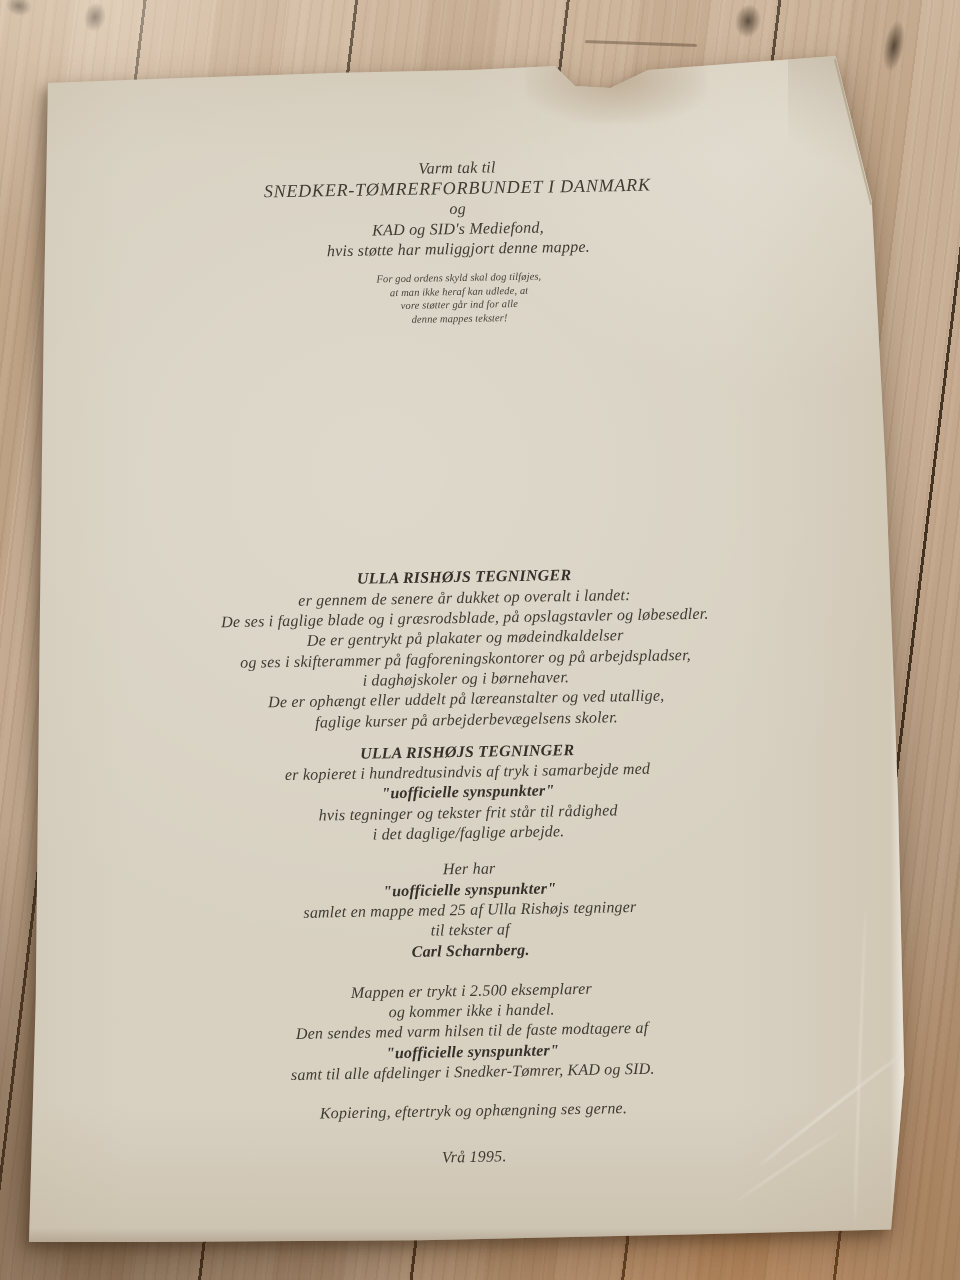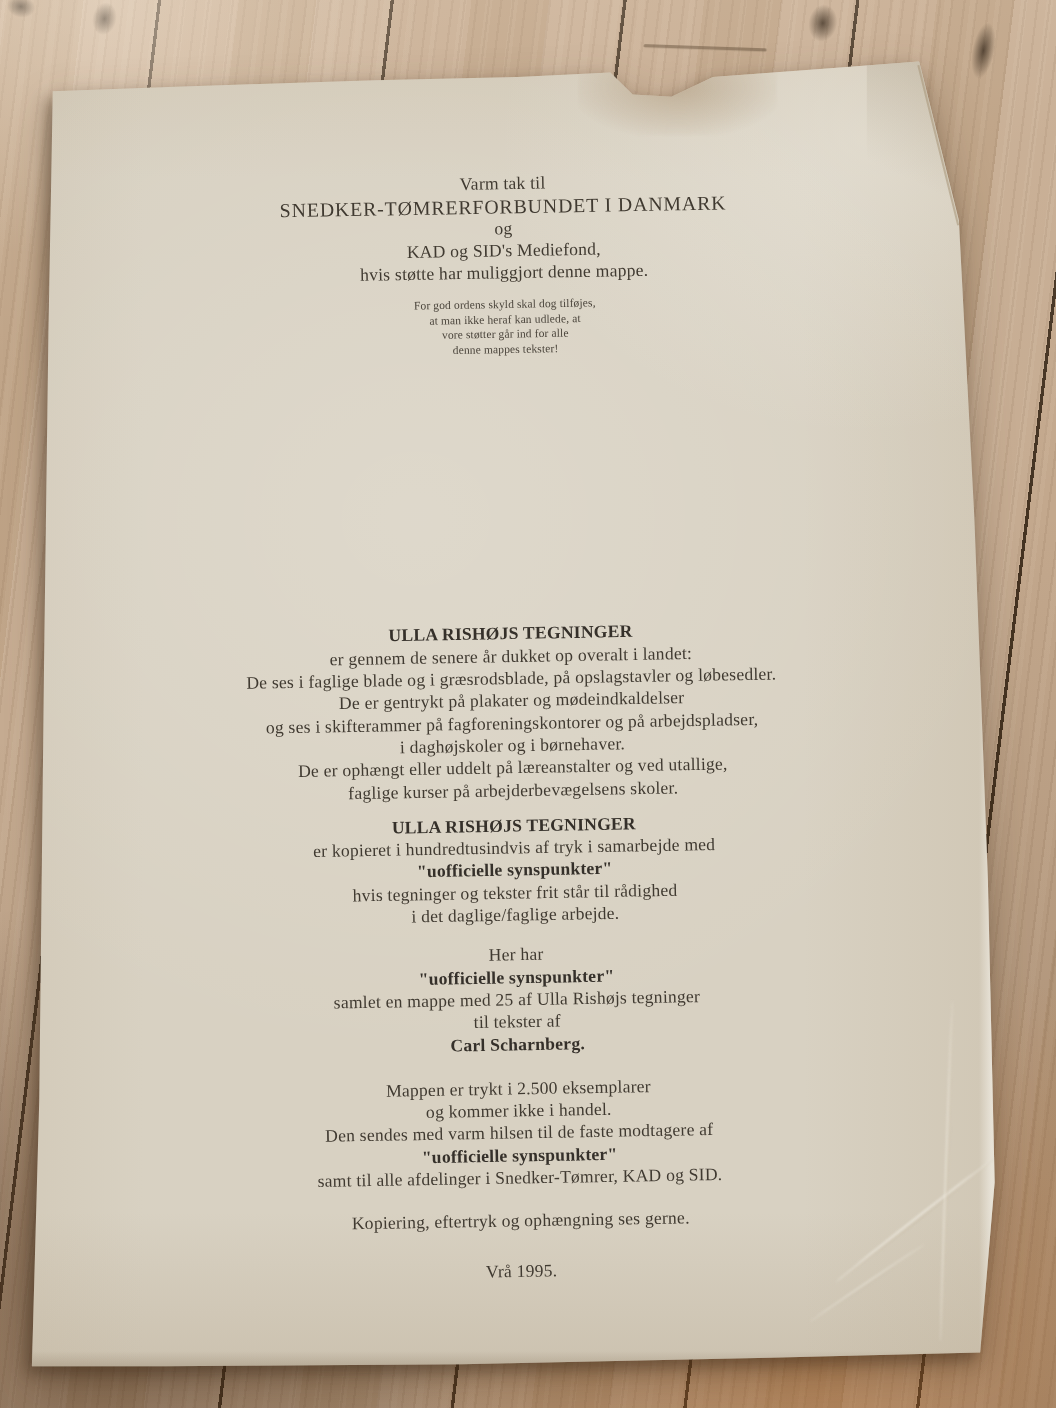--- a/index.html
+++ b/index.html
@@ -51,20 +51,21 @@
       76.6% 99.1%, 44.8% 99.6%, 14.1% 99.75%, 0.34% 99.75%,
       1.1% 79.4%, 1.6% 45.8%, 2.05% 20.6%);
     background:
       linear-gradient(to top, rgba(120,100,75,0.30), rgba(0,0,0,0) 1.4%),
       linear-gradient(to left, rgba(250,248,242,0.55) 0 5px, rgba(0,0,0,0) 16px),
       radial-gradient(90% 60% at 40% 35%, rgba(255,255,252,0.16), rgba(255,255,252,0) 70%),
       radial-gradient(50% 30% at 86% 6%, rgba(236,232,222,0.5), rgba(236,232,222,0) 75%),
       linear-gradient(to right, rgba(190,175,150,0.18), rgba(0,0,0,0) 12%, rgba(0,0,0,0) 80%, rgba(185,168,140,0.24)),
       linear-gradient(to bottom, rgba(200,185,160,0.28), rgba(0,0,0,0) 9%, rgba(0,0,0,0) 88%, rgba(175,158,132,0.30)),
       var(--paper,#d8d1c2);
+    font-style: italic;
   }
   .stain{position:absolute;left:500px;top:6px;width:180px;height:62px;
     background:radial-gradient(ellipse at 50% 30%, rgba(150,118,80,0.38), rgba(150,118,80,0.12) 55%, rgba(150,118,80,0) 78%);
     filter:blur(1px);}
   .fold-shade{position:absolute;left:762px;top:0;width:120px;height:170px;
     background:linear-gradient(205deg, rgba(150,135,110,0.30), rgba(150,135,110,0) 65%);}
   .fold-line{position:absolute;left:826px;top:2px;width:2px;height:150px;transform:rotate(-14deg);
     background:rgba(165,147,118,0.55);filter:blur(0.6px);}
   .crease{position:absolute;border-radius:50%;filter:blur(1px);}
   .crease.c1{left:714px;top:1052px;width:185px;height:4px;transform:rotate(-38deg);

